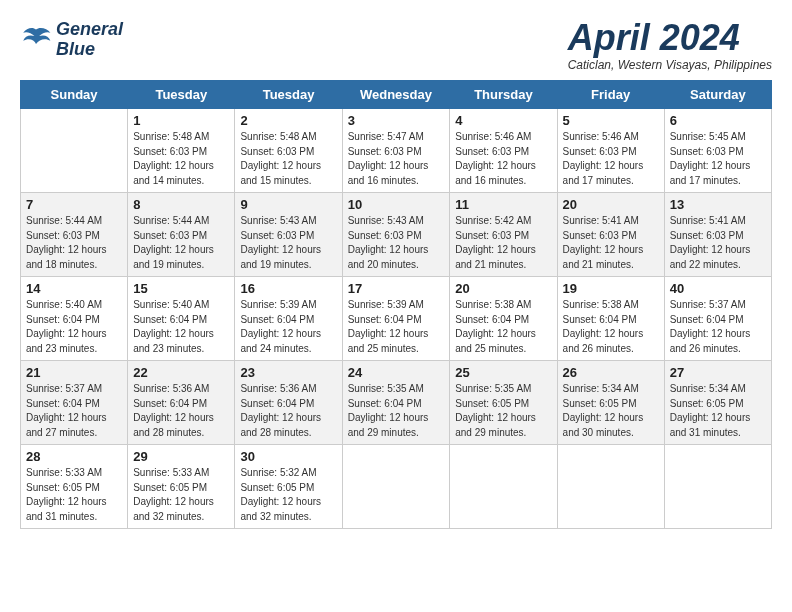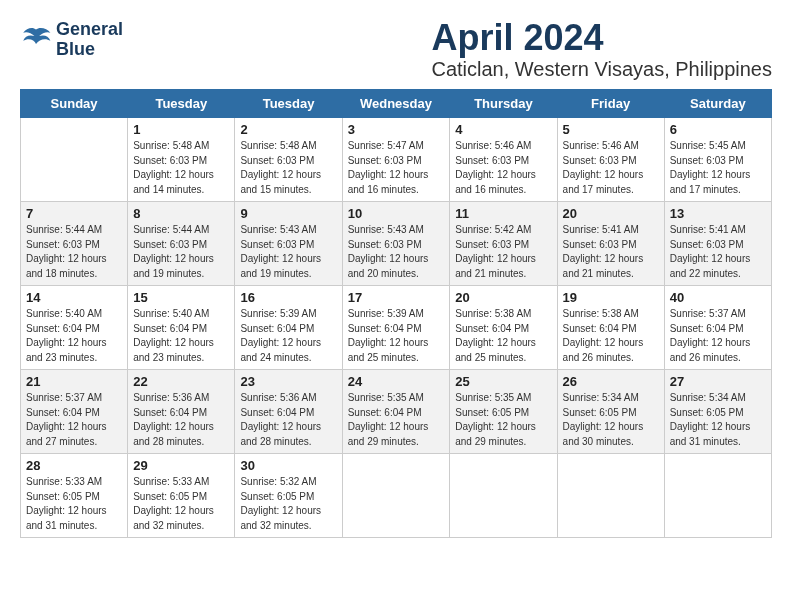--- a/index.html
+++ b/index.html
@@ -8,20 +8,21 @@
       background: #fff;
       width: 792px;
       min-height: 612px;
       padding: 20px;
     }
     .header {
       display: flex;
       justify-content: space-between;
       align-items: flex-start;
       margin-bottom: 8px;
+      font-style: italic;
     }
     .logo {
       display: flex;
       align-items: center;
       gap: 4px;
     }
     .logo-text {
       font-size: 18px;
       font-weight: bold;
       color: #1a3a5c;
@@ -34,21 +35,21 @@
     .title-block {
       text-align: left;
     }
     .month-title {
       font-size: 36px;
       font-weight: bold;
       color: #1a3a5c;
       line-height: 1;
     }
     .subtitle {
-      font-size: 20px;
+      font-size: 12px;
       color: #333;
       margin-top: 2px;
     }
     .calendar {
       width: 100%;
       border-collapse: collapse;
       border: 1px solid #ccc;
     }
     .calendar th {
       background-color: #2e6da4;

